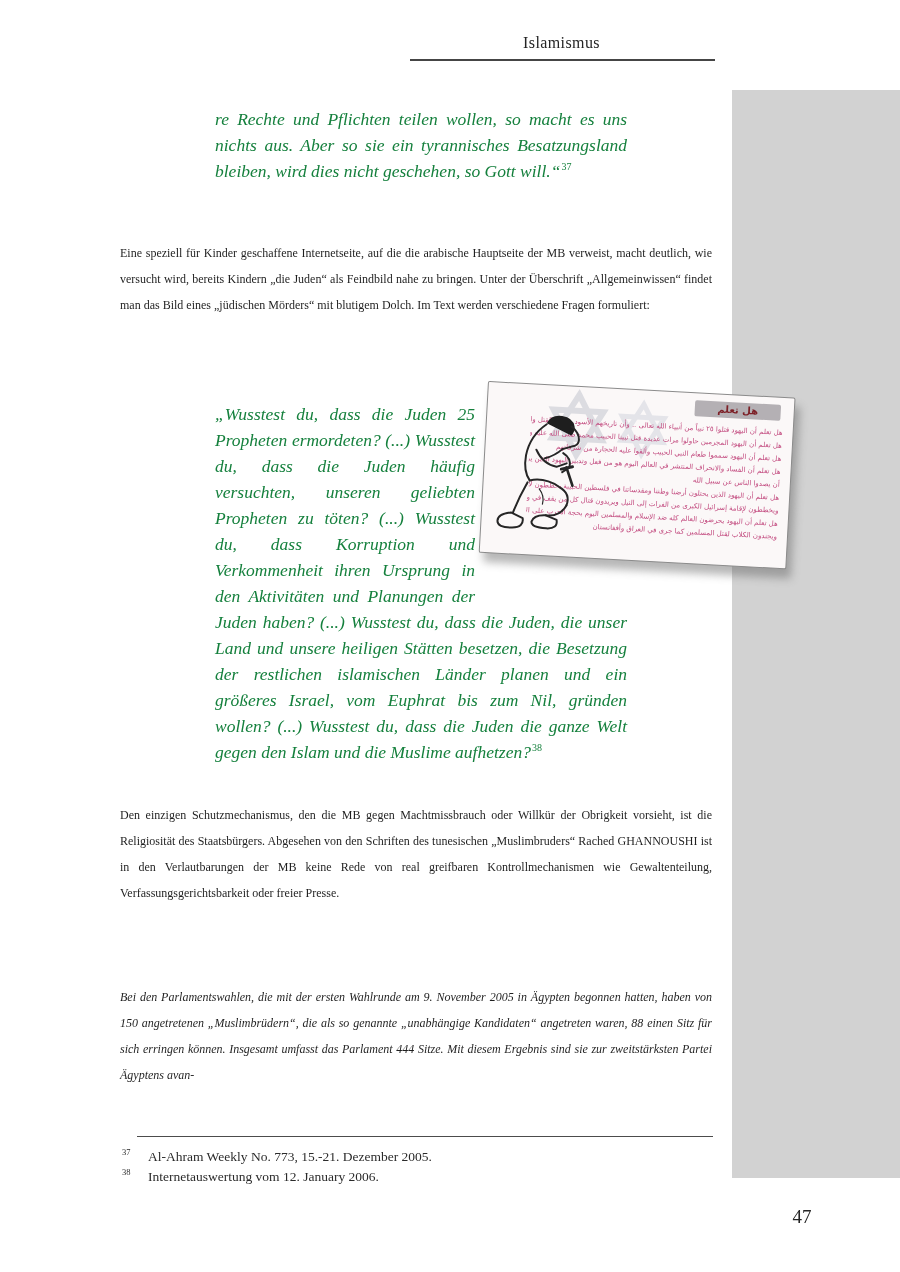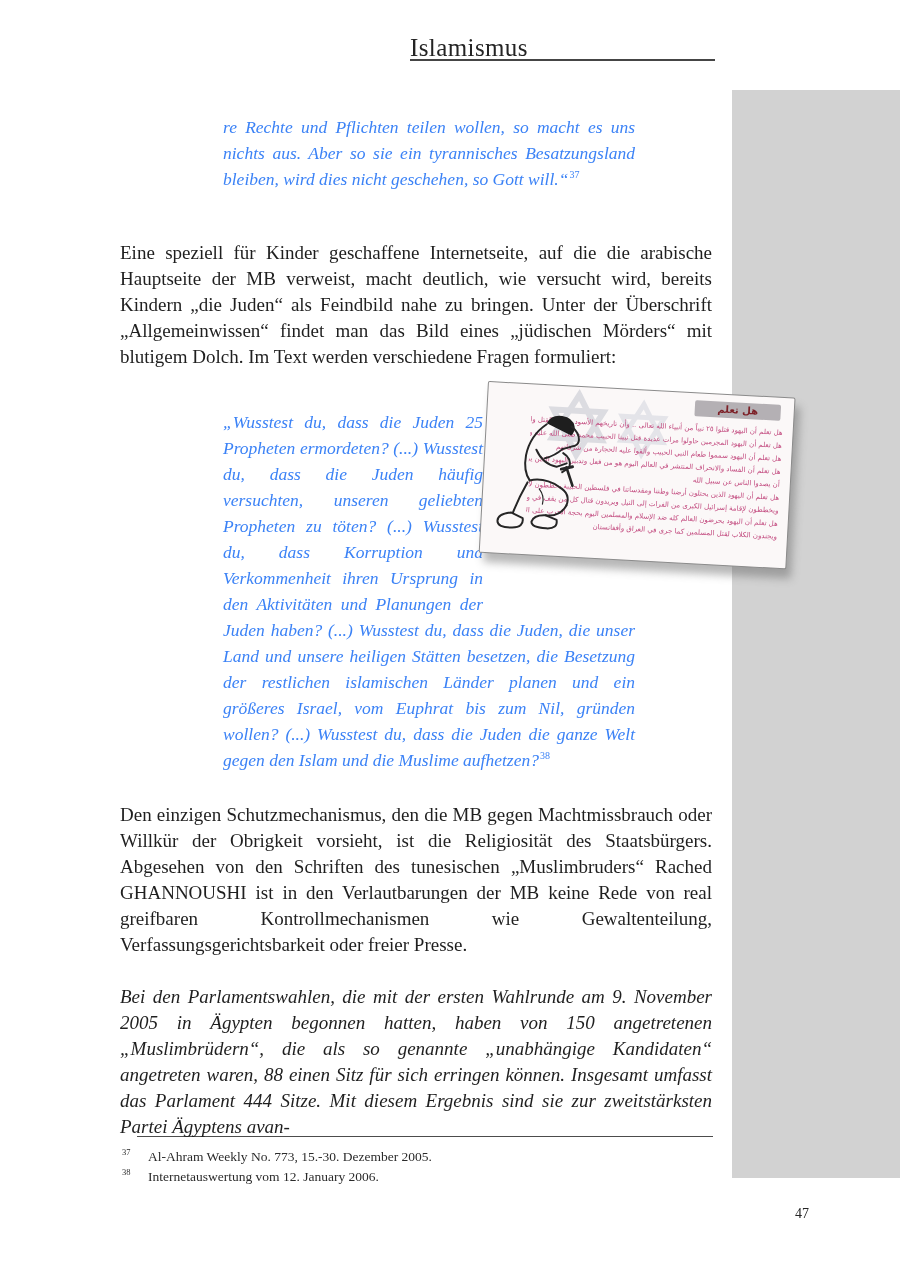--- a/index.html
+++ b/index.html
@@ -4,37 +4,37 @@
 <style>
   html,body{margin:0;padding:0;background:#ffffff;}
   .page{
     position:relative;width:900px;height:1272px;background:#ffffff;
     font-family:"Liberation Serif",serif;color:#1f1f1f;overflow:hidden;
   }
   
   .sidebar{position:absolute;left:732px;top:90px;width:168px;height:1088px;background:#d2d2d2;z-index:1;}
 
   
-  .running-head{position:absolute;top:34px;left:410px;width:303px;text-align:left;
-    font-size:25px;letter-spacing:.4px;color:#242424;}
+  .running-head{position:absolute;top:34px;left:410px;width:303px;text-align:center;
+    font-size:16px;letter-spacing:.4px;color:#242424;}
   .head-rule{position:absolute;top:59px;left:410px;width:305px;height:0;
     border:none;border-top:2px solid #454545;margin:0;}
 
   
-  .quote{position:absolute;left:215px;width:412px;margin:8px;padding:0;
-    font-style:italic;color:#3b82f6;font-size:17.5px;line-height:26px;
+  .quote{position:absolute;left:215px;width:412px;margin:0;padding:0;
+    font-style:italic;color:#15803d;font-size:17.5px;line-height:26px;
     text-align:justify;z-index:2;}
   .q1{top:106px;}
   .q2{top:401px;}
   .wrap-spacer{display:block;float:right;width:152px;height:186px;}
   .ref{font-size:10px;font-style:normal;line-height:0;margin-left:1px;}
 
   
   .para{position:absolute;left:120px;width:592px;margin:0;
-    font-size:19px;line-height:26px;text-align:justify;
+    font-size:12px;line-height:26px;text-align:justify;
     hyphens:auto;-webkit-hyphens:auto;z-index:2;}
   .p1{top:240px;}
   .p2{top:802px;font-family:Liberation Serif, serif;}
   .p3{top:984px;font-style:italic;}
 
   
   .scan{position:absolute;left:488px;top:381px;width:306px;height:170px;
     background:#fbf8f8;border:1px solid #8b8b8b;border-radius:2px;
     transform:rotate(3.1deg);transform-origin:top left;
     box-shadow:5px 9px 8px rgba(95,95,95,.45);z-index:6;overflow:hidden;}
@@ -52,21 +52,21 @@
   
   .fn-rule{position:absolute;left:137px;top:1136px;width:576px;height:0;
     border:none;border-top:1.6px solid #4c4c4c;margin:0;}
   .footnote{position:absolute;left:122px;width:590px;font-size:13.5px;
     line-height:20px;color:#2b2b2b;z-index:2;}
   .fn1{top:1142px;}
   .fn2{top:1162px;}
   .fn-num{display:inline-block;width:26px;font-size:8.5px;vertical-align:6px;}
 
   .pagenum{position:absolute;left:770px;top:1206px;width:64px;text-align:center;
-    font-size:14px;color:#242424;}
+    font-size:19px;color:#242424;}
 </style>
 </head>
 <body>
 
 <div class="page">
 
   <div class="sidebar"></div>
 
   <div class="running-head">Islamismus</div>
   <hr class="head-rule">
@@ -122,19 +122,19 @@
       </g>
     </svg>
   </div>
 
   <p class="para p2">Den einzigen Schutzmechanismus, den die MB gegen Machtmissbrauch oder Willkür der Obrigkeit vorsieht, ist die Religiosität des Staatsbürgers. Abgesehen von den Schriften des tunesischen „Muslimbruders“ Rached GHANNOUSHI ist in den Verlautbarungen der MB keine Rede von real greifbaren Kontrollmechanismen wie Gewaltenteilung, Verfassungsgerichtsbarkeit oder freier Presse.</p>
 
   <p class="para p3">Bei den Parlamentswahlen, die mit der ersten Wahlrunde am 9. November 2005 in Ägypten begonnen hatten, haben von 150 angetretenen „Muslimbrüdern“, die als so genannte „unabhängige Kandidaten“ angetreten waren, 88 einen Sitz für sich erringen können. Insgesamt umfasst das Parlament 444 Sitze. Mit diesem Ergebnis sind sie zur zweitstärksten Partei Ägyptens avan-</p>
 
   <hr class="fn-rule">
 
-  <div class="footnote fn1"><sup class="fn-num">37</sup><span class="fn-text">Al-Ahram Weekly No. 773, 15.-30. Dezember 2005.</span></div>
+  <div class="footnote fn1"><sup class="fn-num">37</sup><span class="fn-text">Al-Ahram Weekly No. 773, 15.-21. Dezember 2005.</span></div>
 
   <div class="footnote fn2"><sup class="fn-num">38</sup><span class="fn-text">Internetauswertung vom 12. January 2006.</span></div>
 
   <div class="pagenum">47</div>
 
 </div>
 
 </body></html>

